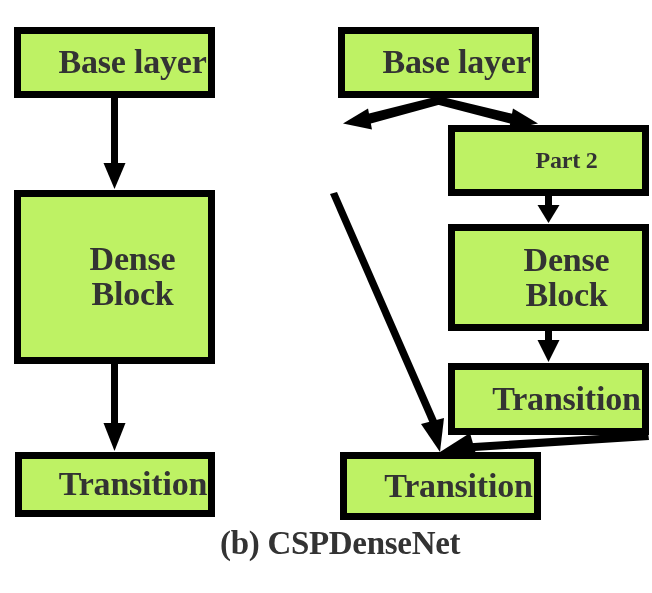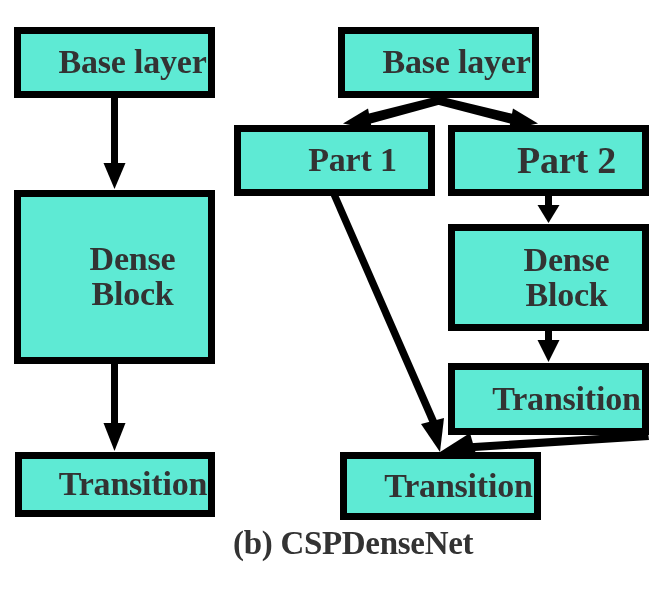--- a/index.html
+++ b/index.html
@@ -24,21 +24,21 @@
     left: 0;
     top: 0;
     width: 652px;
     height: 593px;
     pointer-events: none;
   }
   .node {
     position: absolute;
     box-sizing: border-box;
     border: 7px solid #000000;
-    background: #5eead4;
+    background: #bef264;
     display: flex;
     align-items: center;
     justify-content: center;
     color: #333333;
     font-weight: bold;
     font-family: "Liberation Serif", "DejaVu Serif", serif;
     line-height: 1.02;
     text-align: center;
     white-space: pre-line;
     letter-spacing: -0.2px;
@@ -58,25 +58,25 @@
 
   
   #a-base      { left: 14px;  top: 27px;  width: 201px; height: 71px;  font-size: 34px; }
   #a-dense     { left: 14px;  top: 190px; width: 201px; height: 174px; font-size: 34px; }
   #a-trans     { left: 15px;  top: 452px; width: 200px; height: 65px;  font-size: 34px; }
   #cap-a       { left: 1px;   top: 525px; }
 
   
   #b-base      { left: 338px; top: 27px;  width: 201px; height: 71px;  font-size: 34px; }
   #b-part1     { left: 234px; top: 125px; width: 201px; height: 71px;  font-size: 34px; }
-  #b-part2     { left: 448px; top: 125px; width: 201px; height: 71px;  font-size: 38px; }
+  #b-part2     { left: 448px; top: 125px; width: 201px; height: 71px;  font-size: 24px; }
   #b-dense     { left: 448px; top: 224px; width: 201px; height: 107px; font-size: 34px; }
   #b-trans-up  { left: 448px; top: 363px; width: 201px; height: 72px;  font-size: 34px; }
   #b-trans-out { left: 340px; top: 452px; width: 201px; height: 68px;  font-size: 34px; }
-  #cap-b       { left: 233px; top: 525px; }
+  #cap-b       { left: 220px; top: 525px; }
 </style>
 </head>
 <body>
 
 <div id="figure">
 
   <svg id="arrow-layer" width="652" height="593" viewBox="0 0 652 593" xmlns="http://www.w3.org/2000/svg">
 
     <g>
       <rect x="111" y="98" width="7" height="68" fill="#000000"></rect>
@@ -122,21 +122,20 @@
   <div class="node" id="a-base">Base layer</div>
 
   <div class="node" id="a-dense">Dense
 Block</div>
 
   <div class="node" id="a-trans">Transition</div>
 
 
   <div class="node" id="b-base">Base layer</div>
 
-  <div class="node" id="b-part1">Part 1</div>
 
   <div class="node" id="b-part2">Part 2</div>
 
   <div class="node" id="b-dense">Dense
 Block</div>
 
   <div class="node" id="b-trans-up">Transition</div>
 
   <div class="node" id="b-trans-out">Transition</div>
 

